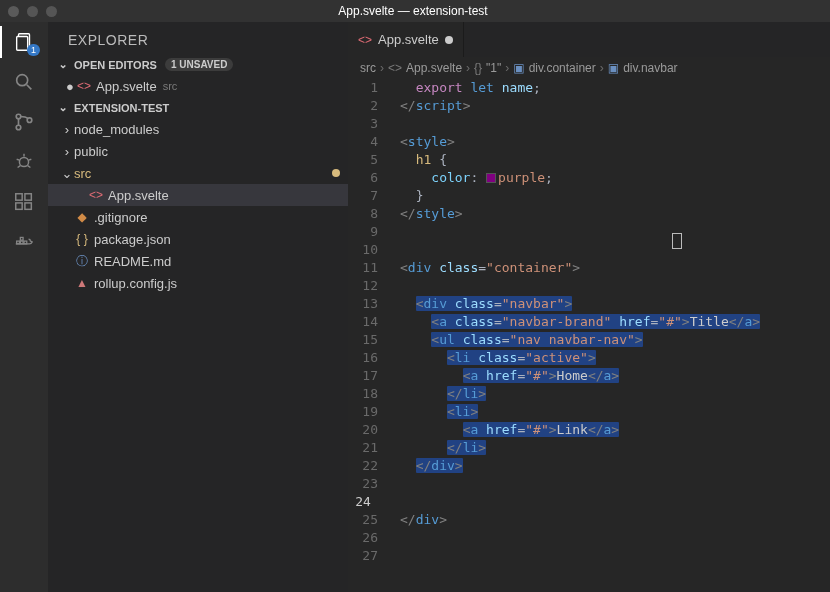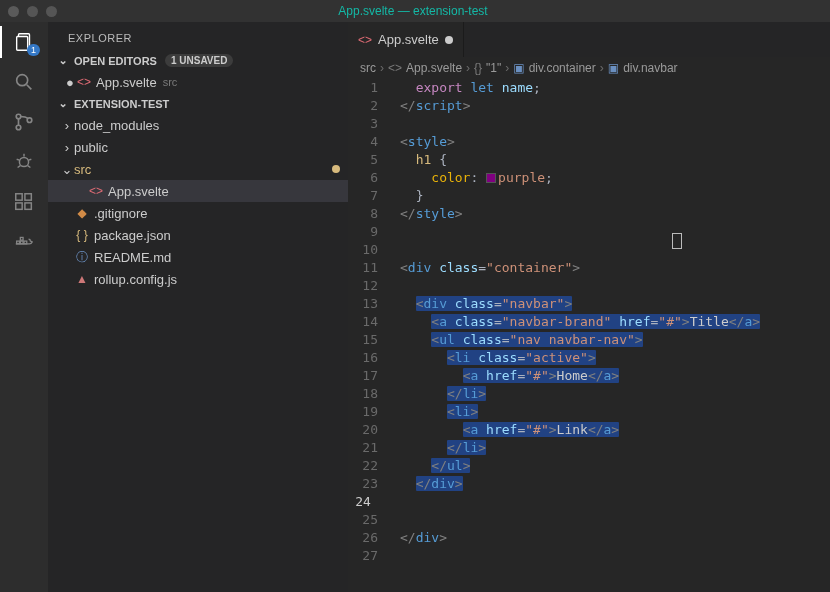--- a/index.html
+++ b/index.html
@@ -22,21 +22,21 @@
 }
 .traffic-lights { display: flex; gap: 8px; }
 .traffic-light {
   width: 11px; height: 11px; border-radius: 50%;
   background: #555;
 }
 .traffic-light.red { background: #5a5a5a; }
 .title-text {
   position: absolute;
   left: 50%; transform: translateX(-50%);
-  color: #14b8a6;
+  color: #ffffff;
   font-size: 12px;
   width: 100%;
   text-align: center;
   padding-right: 4px;
   pointer-events: none;
 }
 .main {
   display: flex;
   height: calc(100% - 22px);
 }
@@ -74,21 +74,21 @@
 }
 .sidebar {
   width: 300px;
   background: #252526;
   display: flex;
   flex-direction: column;
 }
 .sidebar-title {
   padding: 10px 16px 8px 20px;
   color: #bbbbbb;
-  font-size: 11px;
+  font-size: 14px;
   letter-spacing: 0.5px;
 }
 .section-header {
   display: flex;
   align-items: center;
   padding: 2px 8px;
   font-size: 11px;
   font-weight: 600;
   color: #ccc;
   cursor: pointer;
@@ -200,21 +200,21 @@
 
 .t-punc { color: #abb2bf; }
 .t-tag { color: #569cd6; }
 .t-brk { color: #808080; }
 .t-kw  { color: #c586c0; }
 .t-kw2 { color: #569cd6; }
 .t-id  { color: #9cdcfe; }
 .t-attr { color: #9cdcfe; }
 .t-str { color: #ce9178; }
 .t-sel2 { color: #d7ba7d; }
-.t-prop { color: #eab308; }
+.t-prop { color: #7dd3fc; }
 .t-val  { color: #ce9178; }
 .swatch { display:inline-block;width:10px;height:10px;background:purple;border:1px solid #555;margin-right:2px;vertical-align:-1px;}
 .ico-svelte { color:#e06c75; }
 .ico-js { color:#d7ba7d; }
 .ico-json { color:#d7ba7d; }
 .ico-md { color:#6a8fc0; }
 .ico-git { color:#d18b47; }
 .ico-rollup { color:#ce7878; }
 </style>
 </head>
@@ -424,21 +424,20 @@
           <div class="line"></div>
           <div class="line">  <span class="sel"><span class="t-brk">&lt;</span><span class="t-tag">div</span> <span class="t-attr">class</span><span class="t-punc">=</span><span class="t-str">"navbar"</span><span class="t-brk">&gt;</span></span></div>
           <div class="line">    <span class="sel"><span class="t-brk">&lt;</span><span class="t-tag">a</span> <span class="t-attr">class</span><span class="t-punc">=</span><span class="t-str">"navbar-brand"</span> <span class="t-attr">href</span><span class="t-punc">=</span><span class="t-str">"#"</span><span class="t-brk">&gt;</span>Title<span class="t-brk">&lt;/</span><span class="t-tag">a</span><span class="t-brk">&gt;</span></span></div>
           <div class="line">    <span class="sel"><span class="t-brk">&lt;</span><span class="t-tag">ul</span> <span class="t-attr">class</span><span class="t-punc">=</span><span class="t-str">"nav navbar-nav"</span><span class="t-brk">&gt;</span></span></div>
           <div class="line">      <span class="sel"><span class="t-brk">&lt;</span><span class="t-tag">li</span> <span class="t-attr">class</span><span class="t-punc">=</span><span class="t-str">"active"</span><span class="t-brk">&gt;</span></span></div>
           <div class="line">        <span class="sel"><span class="t-brk">&lt;</span><span class="t-tag">a</span> <span class="t-attr">href</span><span class="t-punc">=</span><span class="t-str">"#"</span><span class="t-brk">&gt;</span>Home<span class="t-brk">&lt;/</span><span class="t-tag">a</span><span class="t-brk">&gt;</span></span></div>
           <div class="line">      <span class="sel"><span class="t-brk">&lt;/</span><span class="t-tag">li</span><span class="t-brk">&gt;</span></span></div>
           <div class="line">      <span class="sel"><span class="t-brk">&lt;</span><span class="t-tag">li</span><span class="t-brk">&gt;</span></span></div>
           <div class="line">        <span class="sel"><span class="t-brk">&lt;</span><span class="t-tag">a</span> <span class="t-attr">href</span><span class="t-punc">=</span><span class="t-str">"#"</span><span class="t-brk">&gt;</span>Link<span class="t-brk">&lt;/</span><span class="t-tag">a</span><span class="t-brk">&gt;</span></span></div>
           <div class="line">      <span class="sel"><span class="t-brk">&lt;/</span><span class="t-tag">li</span><span class="t-brk">&gt;</span></span></div>
-          <div class="line">    <span class="sel"><span class="t-brk">&lt;/</span><span class="t-tag">ul</span><span class="t-brk">&gt;</span></span></div>
           <div class="line">  <span class="sel"><span class="t-brk">&lt;/</span><span class="t-tag">div</span><span class="t-brk">&gt;</span></span></div>
           <div class="line"></div>
           <div class="line"></div>
           <div class="line"><span class="t-brk">&lt;/</span><span class="t-tag">div</span><span class="t-brk">&gt;</span></div>
         </div>
     </div>
   </div>
 </div>
 
 </body></html>

